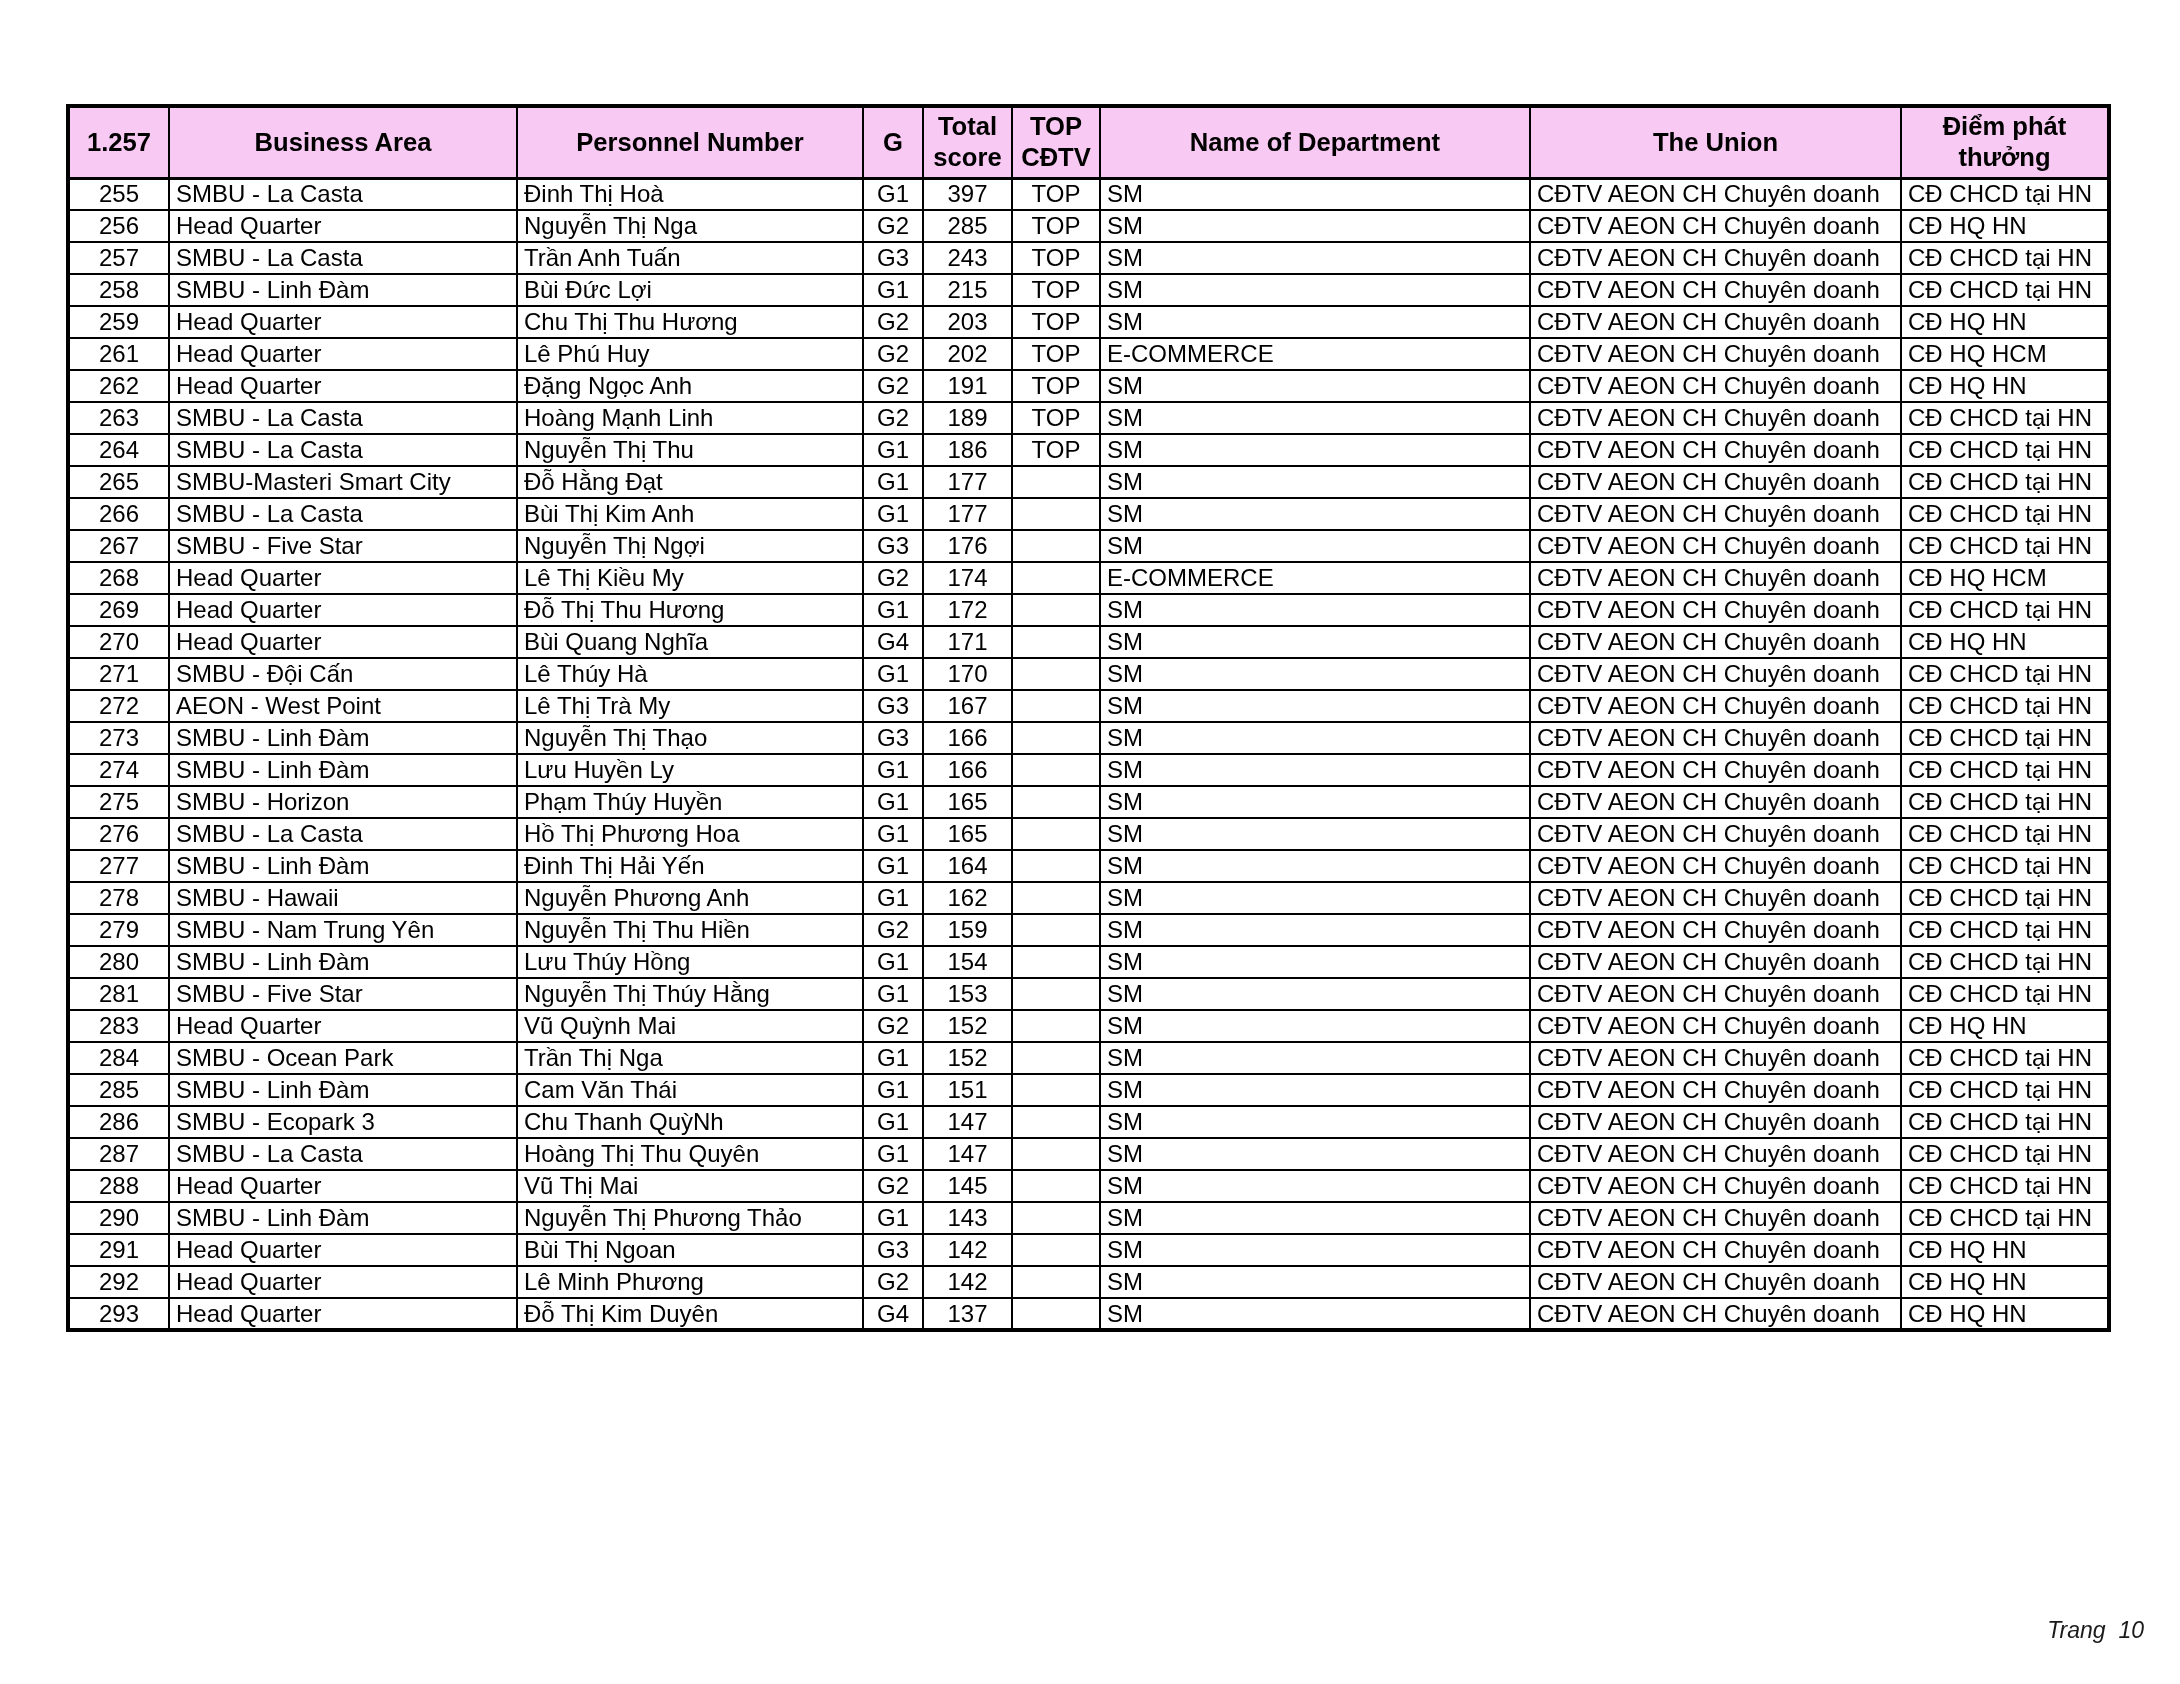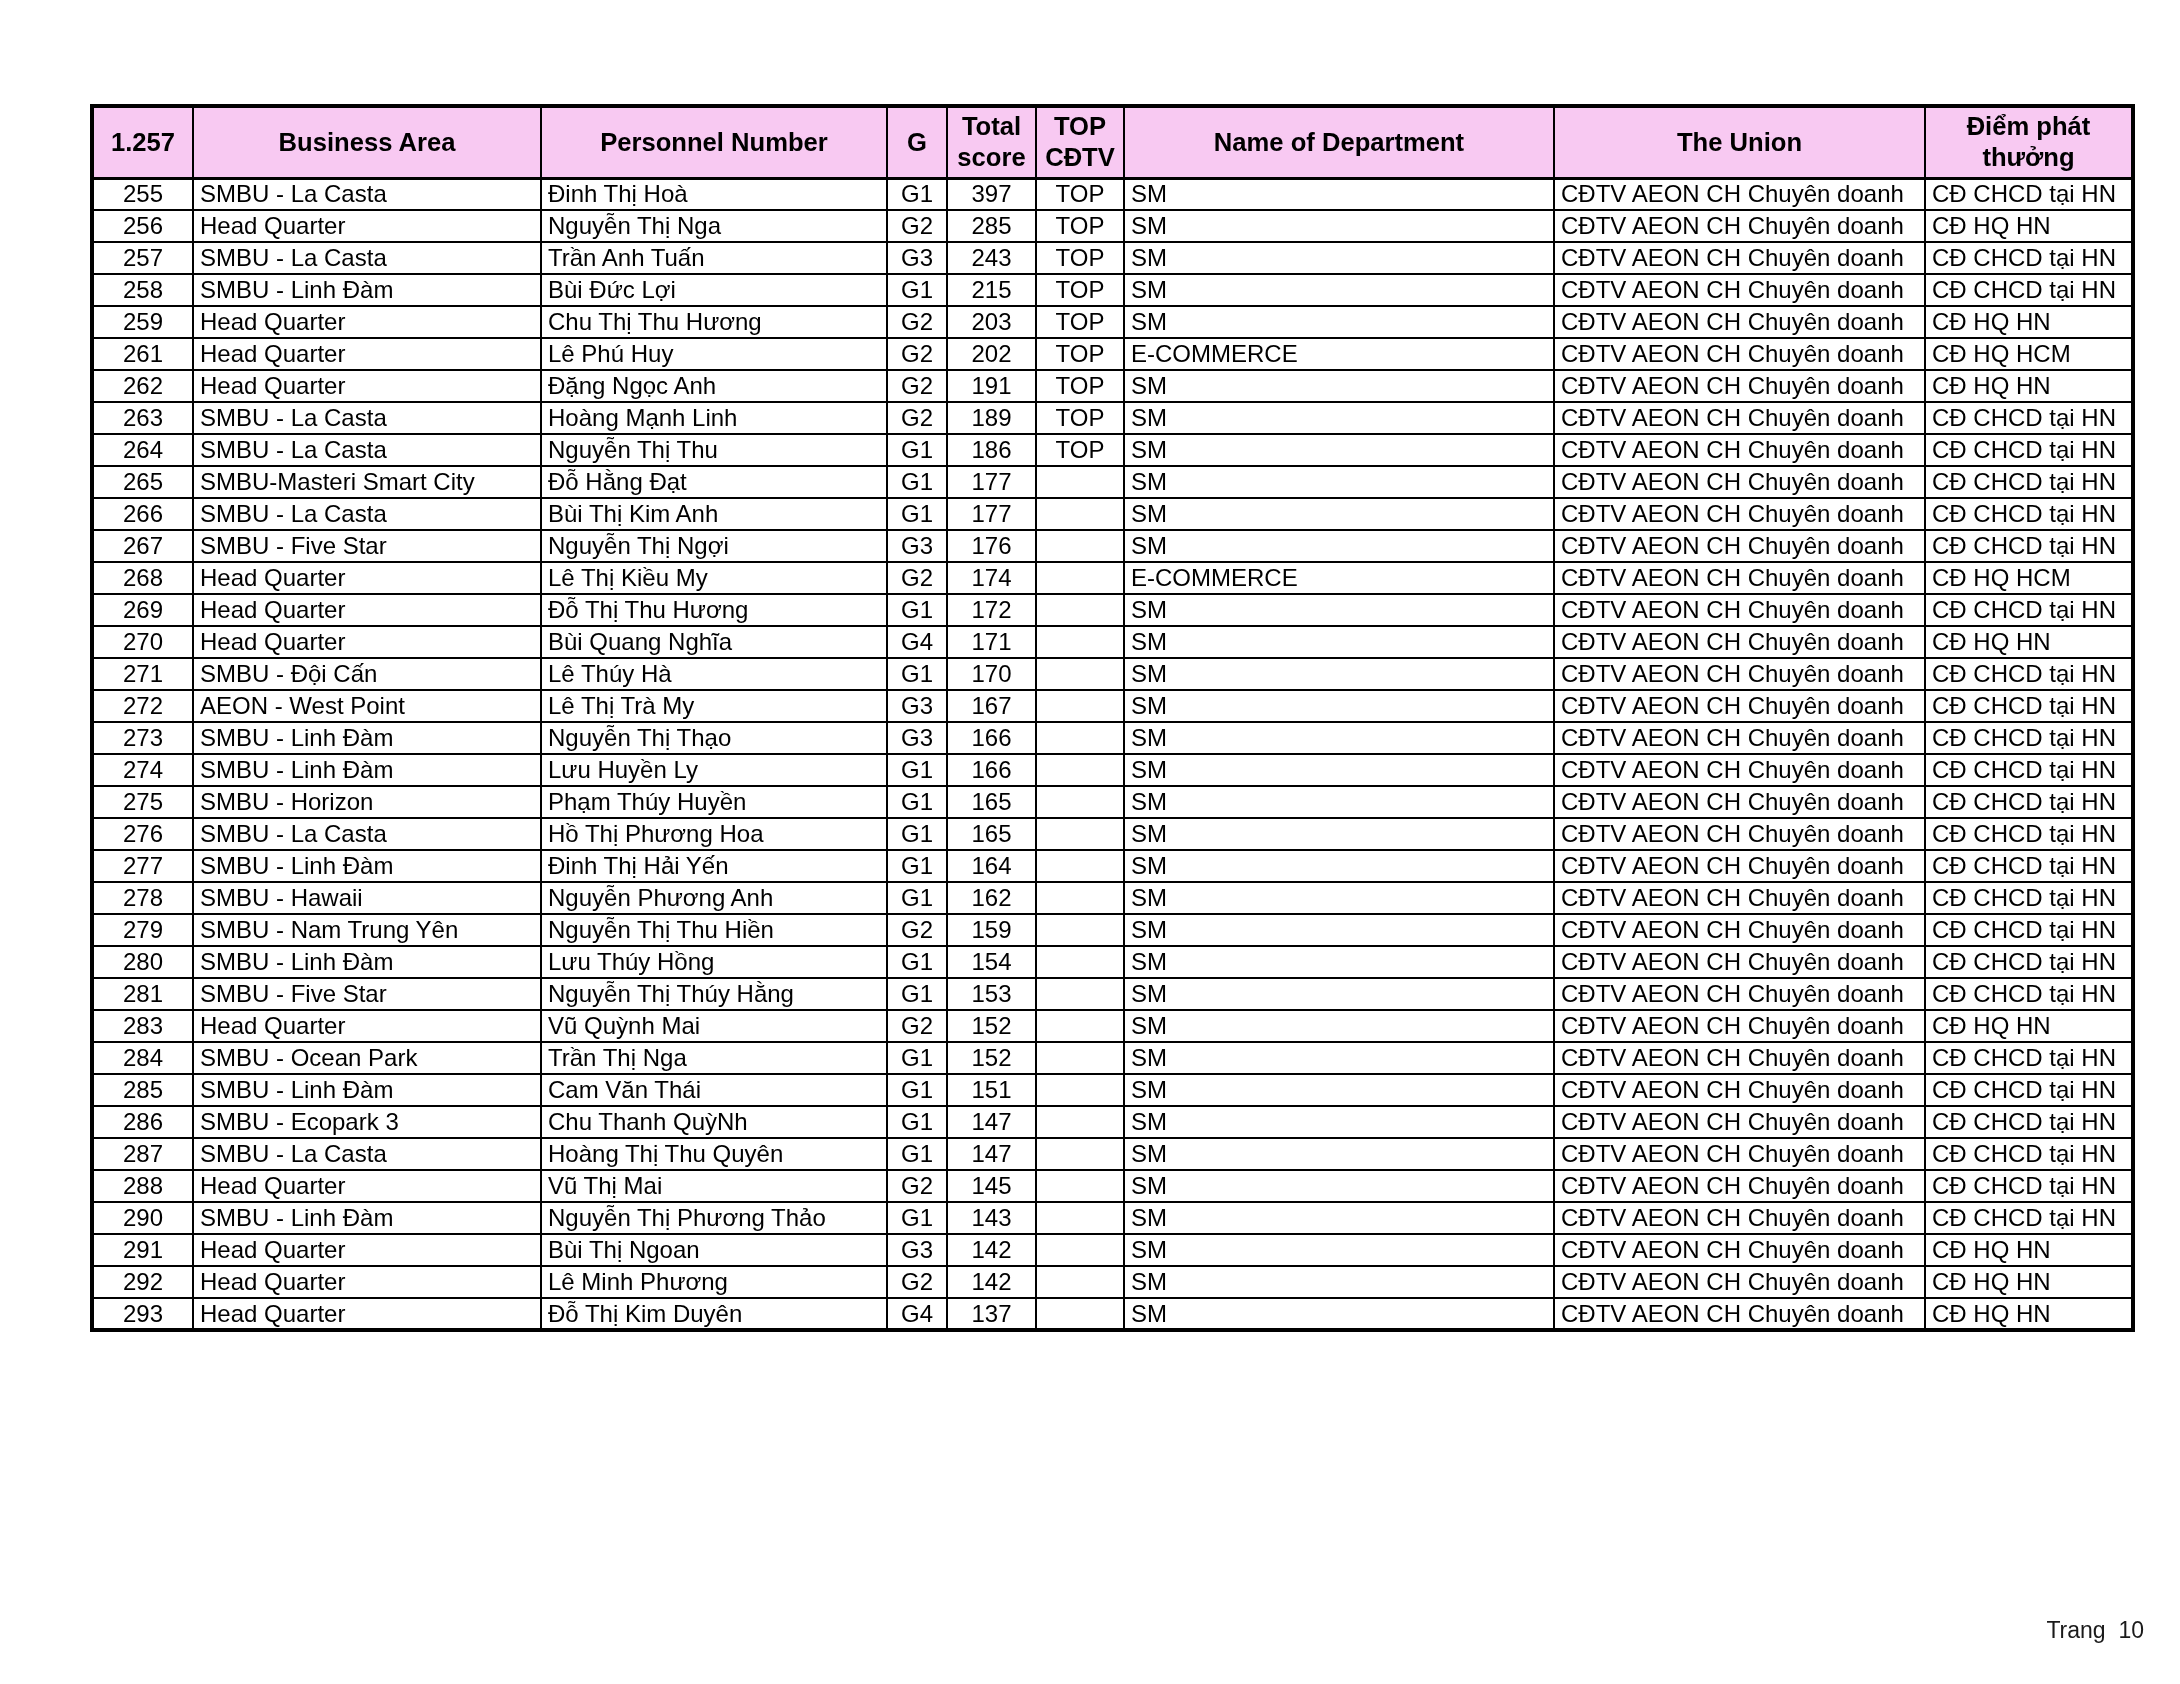--- a/index.html
+++ b/index.html
@@ -15,21 +15,20 @@
     color: #000;
   }
   table.score-table {
     position: absolute;
     left: 66px;
     top: 104px;
     width: 2041px;
     border-collapse: collapse;
     table-layout: fixed;
     border: 4.3px solid #000;
-    margin-left: 24px;
   }
   table.score-table th,
   table.score-table td {
     border: 2.6px solid #000;
     overflow: hidden;
     box-sizing: border-box;
   }
   table.score-table th {
     background: #f8c9f2;
     font-weight: bold;
@@ -51,20 +50,21 @@
   }
   table.score-table td.al-center { text-align: center; padding: 0 1.7px; }
   table.score-table td.al-left   { text-align: left; }
   .page-footer {
     position: absolute;
     top: 1617px;
     right: 37px;
     font-size: 23px;
     color: #1a1a1a;
     white-space: pre;
+    font-style: italic;
   }
 </style>
 </head>
 <body>
 
 <table class="score-table">
   <colgroup id="colgroup">
       <col style="width: 101px;">
       <col style="width: 348px;">
       <col style="width: 346px;">

